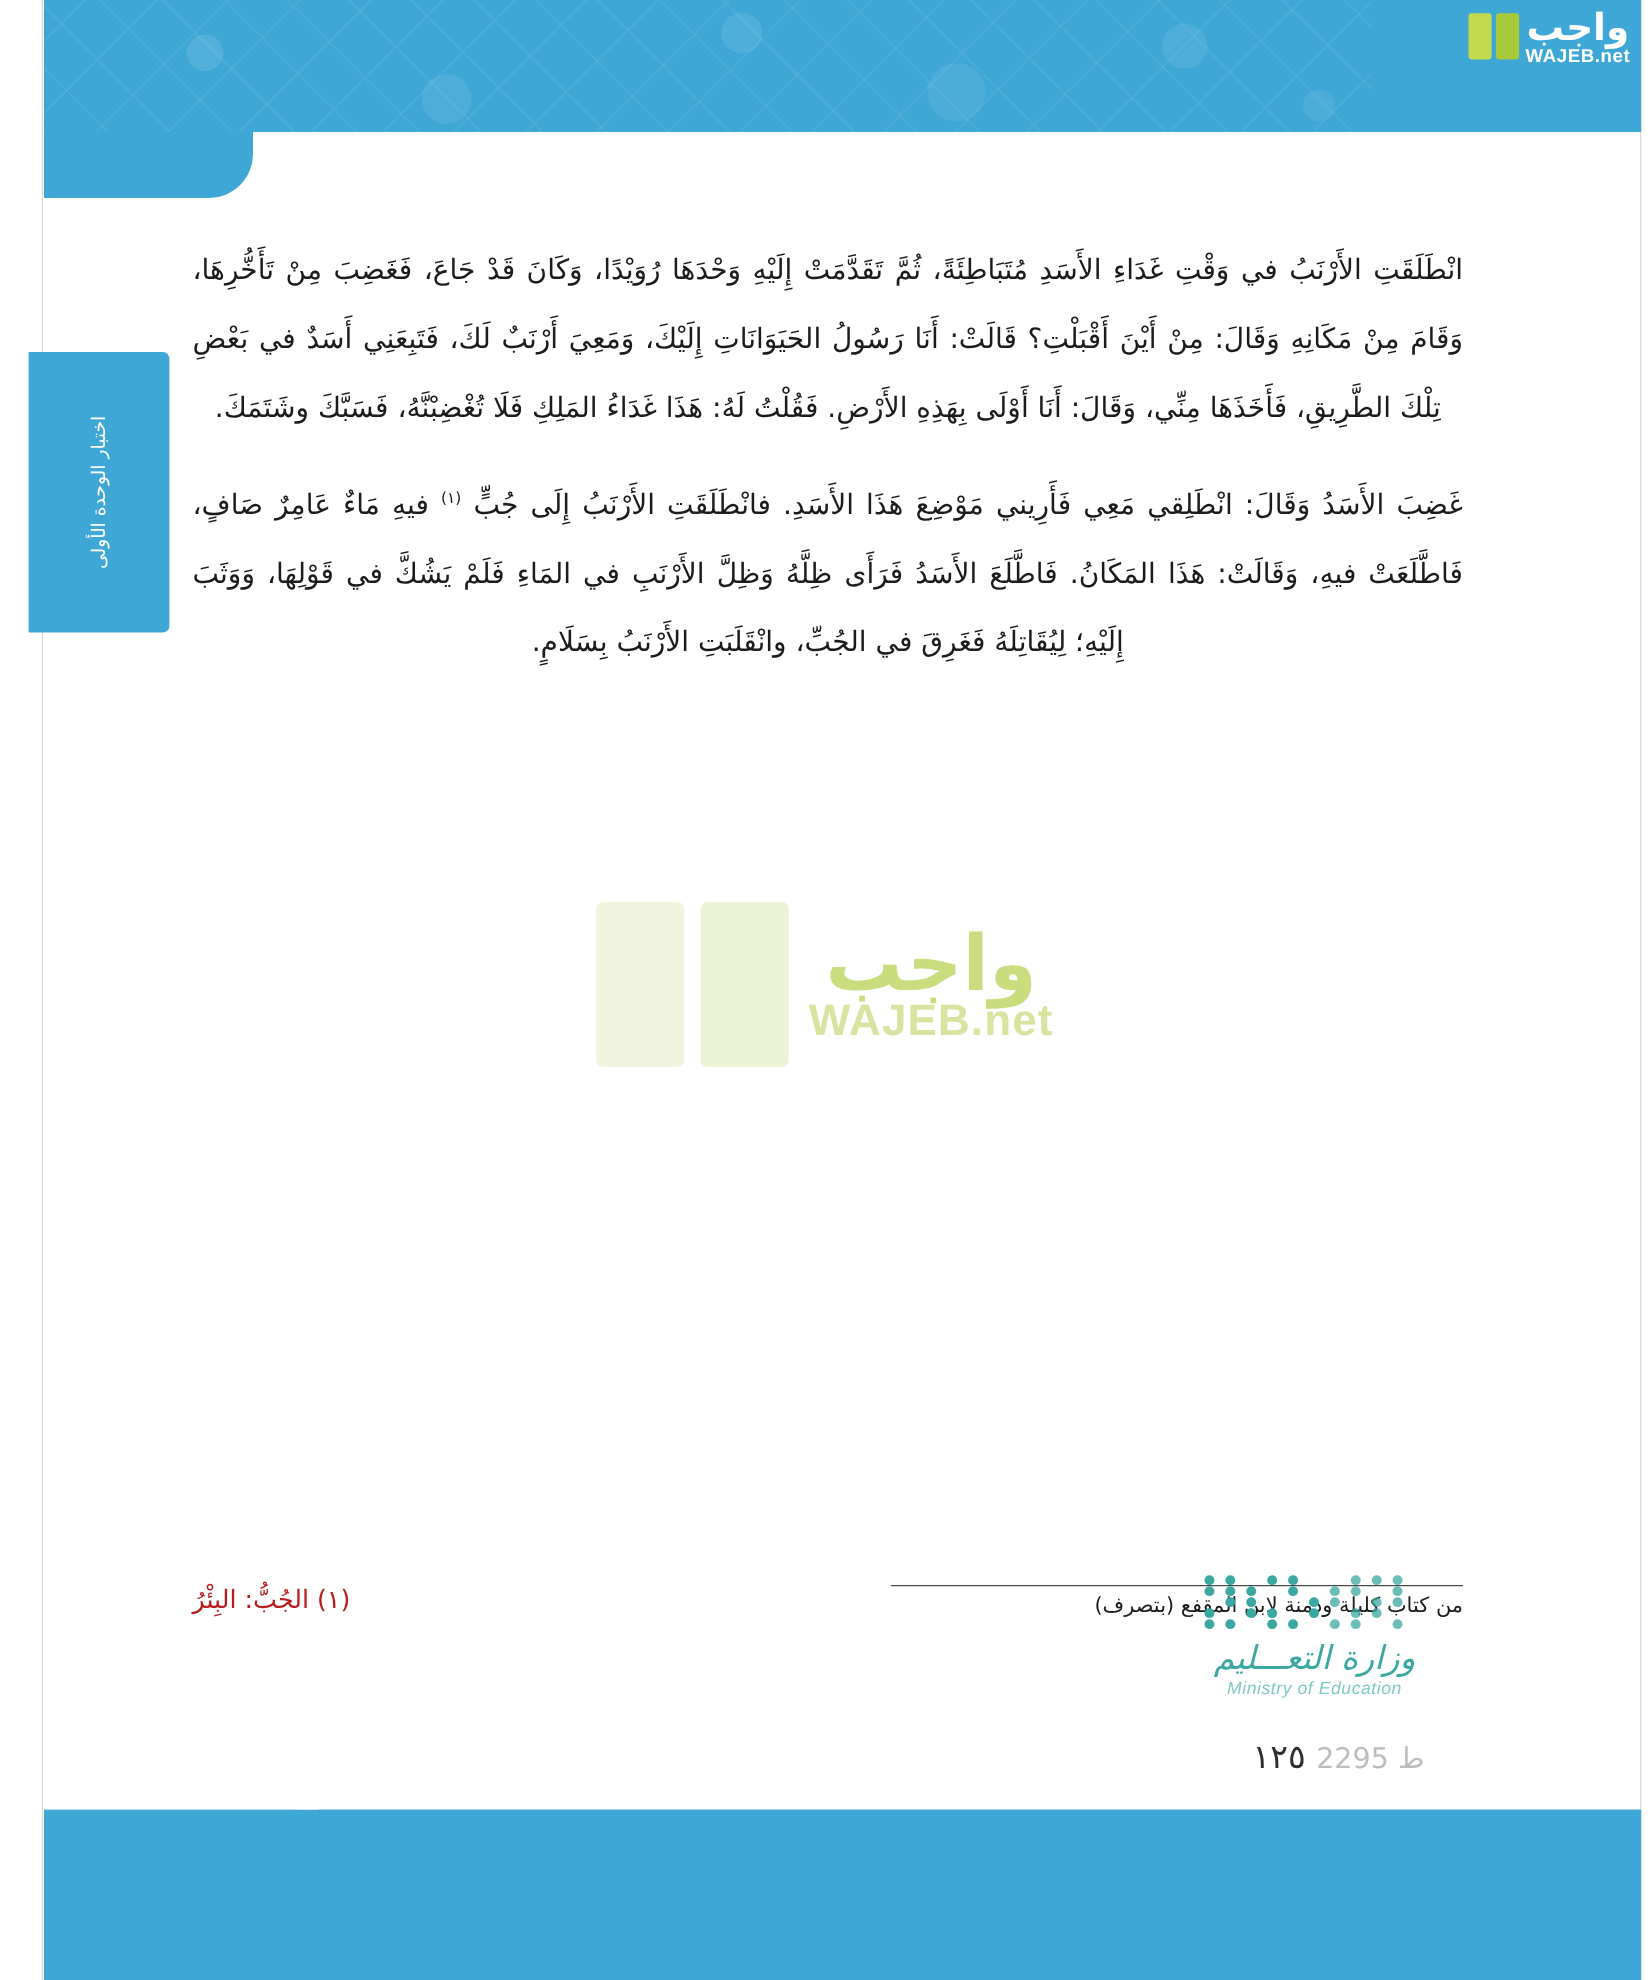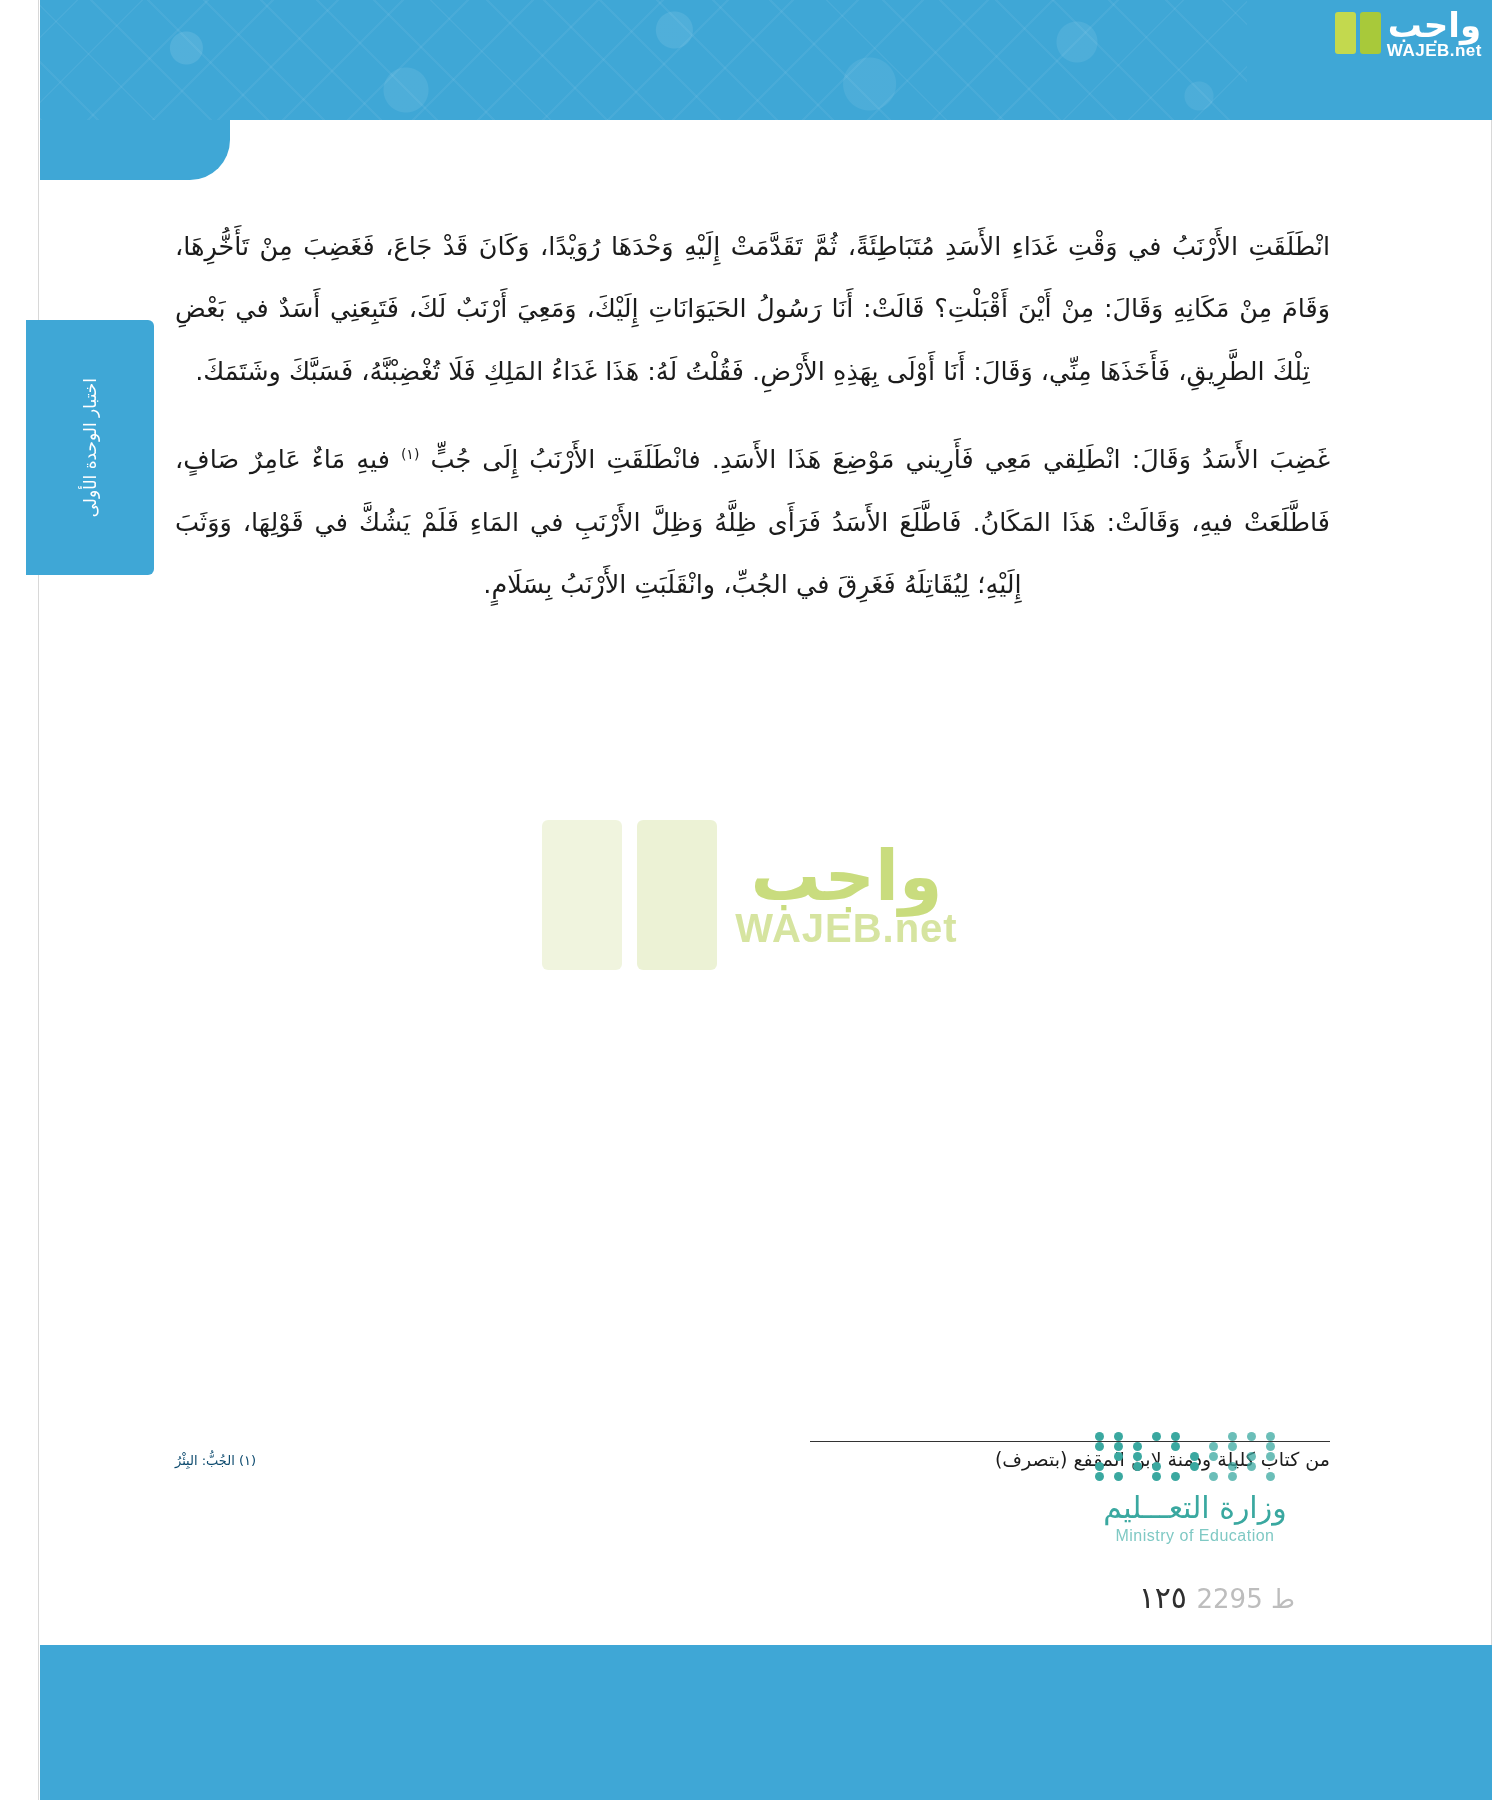--- a/index.html
+++ b/index.html
@@ -234,22 +234,22 @@
     bottom: 330px;
     right: 170px;
     left: 175px;
     direction: rtl;
     display: flex;
     align-items: flex-end;
     justify-content: space-between;
   }
   .footnote-left {
     font-family: "DejaVu Sans", sans-serif;
-    font-size: 13px;
-    color: #0c4a6e;
+    font-size: 23px;
+    color: #b91c1c;
     padding-bottom: 2px;
   }
   .source-wrap {
     display: flex;
     flex-direction: column;
     align-items: flex-start;
     width: 520px;
   }
   .source-rule {
     width: 100%;
@@ -264,20 +264,21 @@
   }
 
   
   .ministry {
     position: absolute;
     bottom: 255px;
     right: 185px;
     width: 240px;
     direction: rtl;
     text-align: center;
+    font-style: italic;
   }
   .dots {
     width: 200px;
     height: 52px;
     margin: 0 auto 8px auto;
     position: relative;
   }
   .dots i {
     position: absolute;
     width: 9px;

